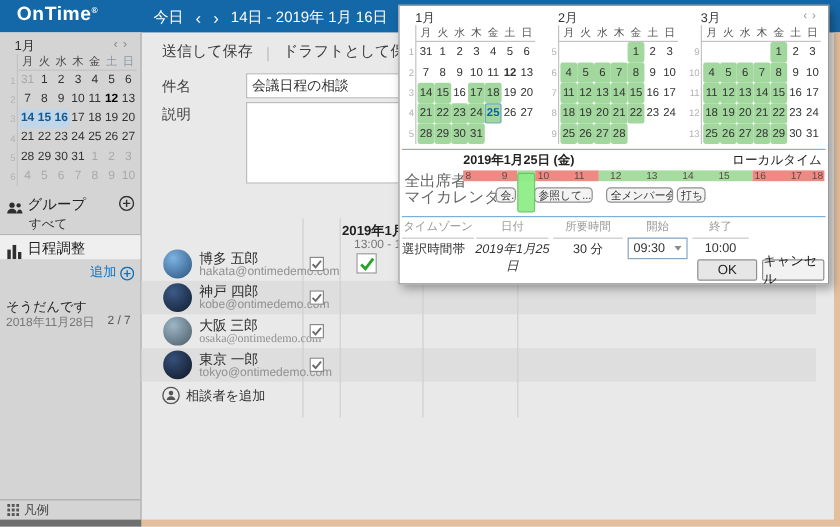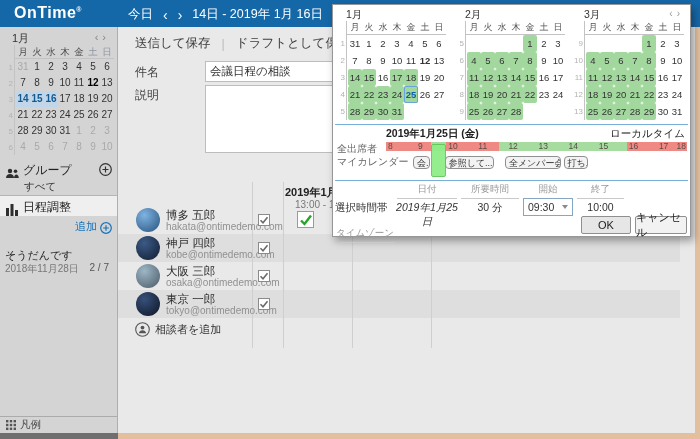--- a/index.html
+++ b/index.html
@@ -74,21 +74,21 @@
   .pcal .wd,.pcal .day{width:14px;text-align:center;}
   .pcal .wn{width:9px;}
   .pcal .wd{font-size:9px;color:#555;height:13px;line-height:13px;}
   .pcal .day{font-size:9.5px;color:#333;height:17px;line-height:15px;box-sizing:border-box;padding-top:1px;}
   .day.avail{background:#a2d89e;border-radius:2px;}
   .day.sel{background:#a2d89e;border-radius:2px;color:#0d5ea8;font-weight:bold;box-shadow:inset 0 0 0 1px #6aa3d8;}
   .blue-line{position:absolute;left:2px;right:2px;border-top:1px solid #79b0d8;}
   .tl-daterow{position:absolute;left:0;right:0;top:122px;height:13px;}
   .tl-date{position:absolute;left:53px;top:0;font-size:10.5px;font-weight:bold;color:#222;}
   .tl-local{position:absolute;right:5px;top:0;font-size:10.5px;color:#222;}
-  .tl-lab{position:absolute;font-size:10px;color:#666;left:4px;white-space:nowrap;font-family:Liberation Mono, monospace;}
+  .tl-lab{position:absolute;font-size:13px;color:#666;left:4px;white-space:nowrap;font-family:Liberation Mono, monospace;}
   .tl-body{position:absolute;left:53px;right:3px;top:137px;height:40px;}
   .tl-bar{position:absolute;left:0;right:0;top:0;height:9px;display:flex;}
   .tl-bar .seg.busy{background:#ee8a83;}
   .tl-bar .seg.free{background:#a6dc9f;}
   .tl-hour{position:absolute;top:0;font-size:8.5px;line-height:9px;color:#5a4a4a;}
   .tl-events{position:absolute;left:0;right:0;top:14px;height:15px;}
   .ev{position:absolute;top:0;height:13px;line-height:12px;font-size:9px;color:#333;background:#f3f3f3;border:1px solid #8f8f8f;border-radius:4px;padding:0 3px;box-sizing:border-box;overflow:hidden;white-space:nowrap;}
   .sel-block{position:absolute;top:2px;height:33px;background:#8ced85;border:1px solid #5fc757;border-radius:2px;opacity:.92;z-index:3;box-sizing:border-box;}
   .dt-head{position:absolute;top:178px;font-size:9.5px;color:#999;text-align:center;border-bottom:1px solid #c9c9c9;padding-bottom:2px;}
   .dt-val{position:absolute;top:196px;font-size:10.5px;color:#333;text-align:center;}
@@ -318,21 +318,21 @@
       <div class="att-row" style="top: 207px;">
         <div class="avatar" style="background: radial-gradient(circle at 35% 30%, rgb(60, 90, 134), rgb(16, 28, 48));"></div>
         <div class="att-name">神戸 四郎</div>
         <div class="att-email">kobe@ontimedemo.com</div>
         <div class="cbox">
           <svg width="10" height="10" viewBox="0 0 10 10" style="margin:0 auto">
             <path d="M1.5 5.2 4 7.7 8.5 2.3" fill="none" stroke="#6a6a6a" stroke-width="1.6"></path>
           </svg>
         </div>
       </div>
-      <div class="att-row" style="top: 235px;">
+      <div class="att-row" style="top: 235px; font-family: Liberation Serif, serif;">
         <div class="avatar" style="background: radial-gradient(circle at 35% 30%, rgb(157, 182, 198), rgb(74, 90, 102));"></div>
         <div class="att-name">大阪 三郎</div>
         <div class="att-email">osaka@ontimedemo.com</div>
         <div class="cbox">
           <svg width="10" height="10" viewBox="0 0 10 10" style="margin:0 auto">
             <path d="M1.5 5.2 4 7.7 8.5 2.3" fill="none" stroke="#6a6a6a" stroke-width="1.6"></path>
           </svg>
         </div>
       </div>
       <div class="att-row" style="top: 263px; text-align: right;">
@@ -630,21 +630,21 @@
         <div class="ev" style="left: 9%; width: 5.5%;">会..</div>
         <div class="ev" style="left: 19.5%; width: 16.5%;">参照して...</div>
         <div class="ev" style="left: 39.5%; width: 18.5%;">全メンバー会議</div>
         <div class="ev" style="left: 59%; width: 8%;">打ち...</div>
       </div>
     <div class="sel-block" id="sel-block" style="left: 15%; width: 5%;"></div>
   </div>
 
   <div class="blue-line" style="top:175px;"></div>
 
-  <div class="dt-head" style="left:2px;width:60px;margin-top:44px;">タイムゾーン</div>
+  <div class="dt-head" style="left:2px;width:60px;">タイムゾーン</div>
   <div class="dt-head" style="left:64px;width:60px;">日付</div>
   <div class="dt-head" style="left:128px;width:58px;">所要時間</div>
   <div class="dt-head" style="left:190px;width:50px;">開始</div>
   <div class="dt-head" style="left:244px;width:47px;">終了</div>
 
   <div class="dt-val" style="left:2px;width:62px;text-align:left;">選択時間帯</div>
   <div class="dt-val" style="left:58px;width:72px;font-style:italic;">2019年1月25日</div>
   <div class="dt-val" style="left:128px;width:58px;">30 分</div>
   <div class="dd">
     <span>09:30</span>

